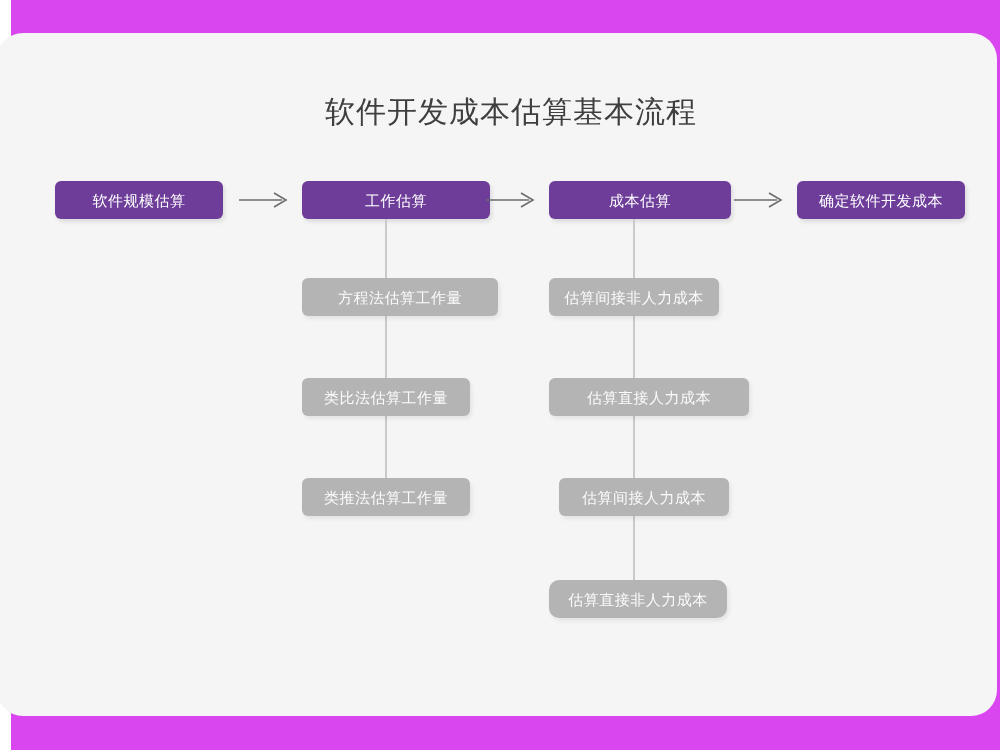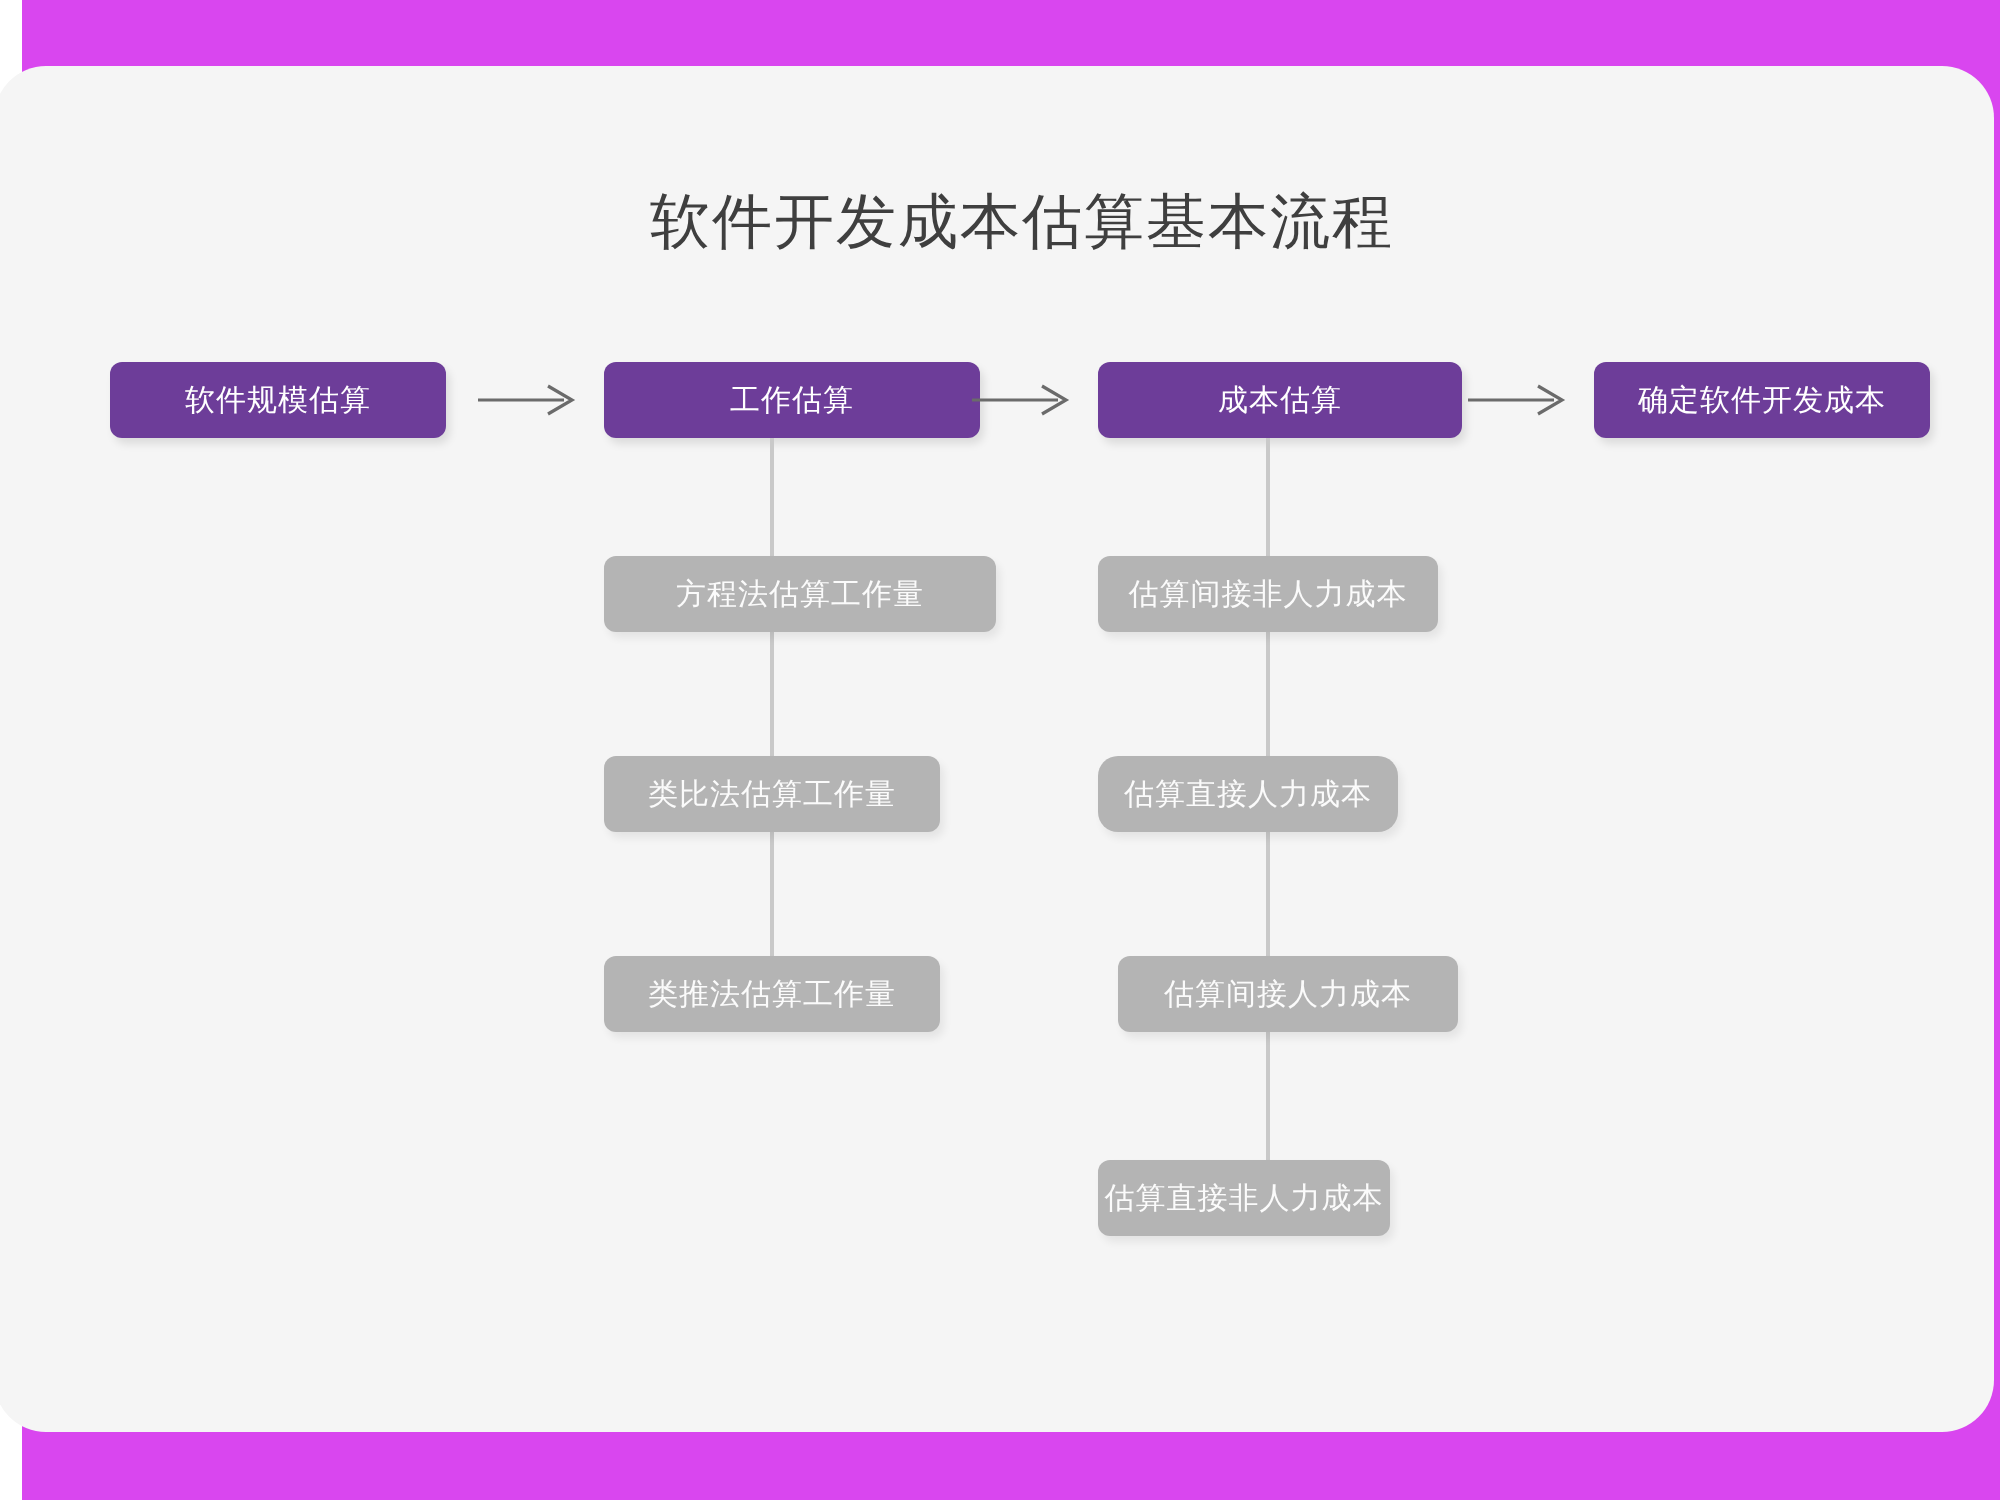--- a/index.html
+++ b/index.html
@@ -131,19 +131,19 @@
   <div class="node secondary" style="left:291px; top:278px; width:196px;">方程法估算工作量</div>
 
   <div class="node secondary" style="left:291px; top:378px; width:168px;">类比法估算工作量</div>
 
   <div class="node secondary" style="left:291px; top:478px; width:168px;">类推法估算工作量</div>
 
   <div class="vline" style="left:622px; top:219px; height:362px;"></div>
 
   <div class="node secondary" style="left:538px; top:278px; width:170px;">估算间接非人力成本</div>
 
-  <div class="node secondary" style="left:538px; top:378px; width:150px;border-radius:10px;">估算直接人力成本</div>
+  <div class="node secondary" style="left:538px; top:378px; width:200px;">估算直接人力成本</div>
 
   <div class="node secondary" style="left:548px; top:478px; width:170px;">估算间接人力成本</div>
 
-  <div class="node secondary" style="left:538px; top:580px; width:146px;">估算直接非人力成本</div>
+  <div class="node secondary" style="left:538px; top:580px; width:178px;border-radius:10px;">估算直接非人力成本</div>
 
 </div>
 
 </body></html>

